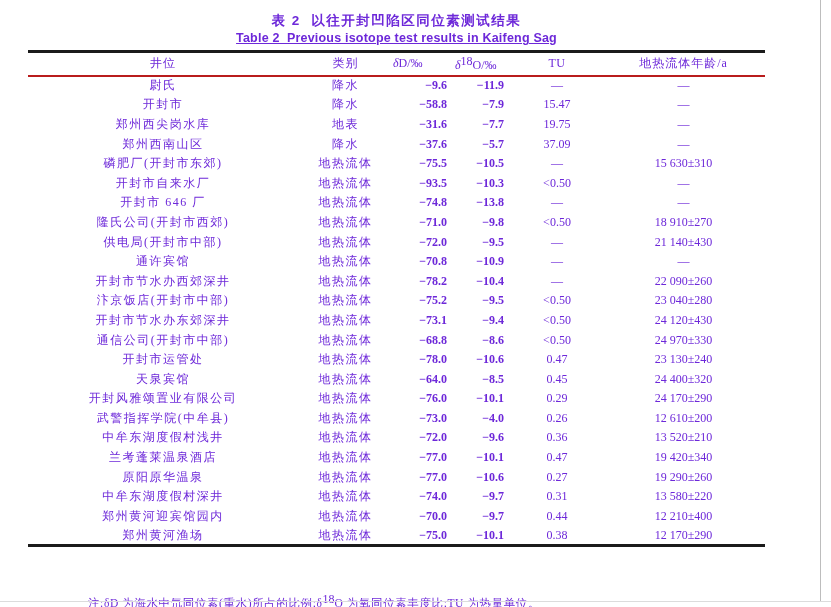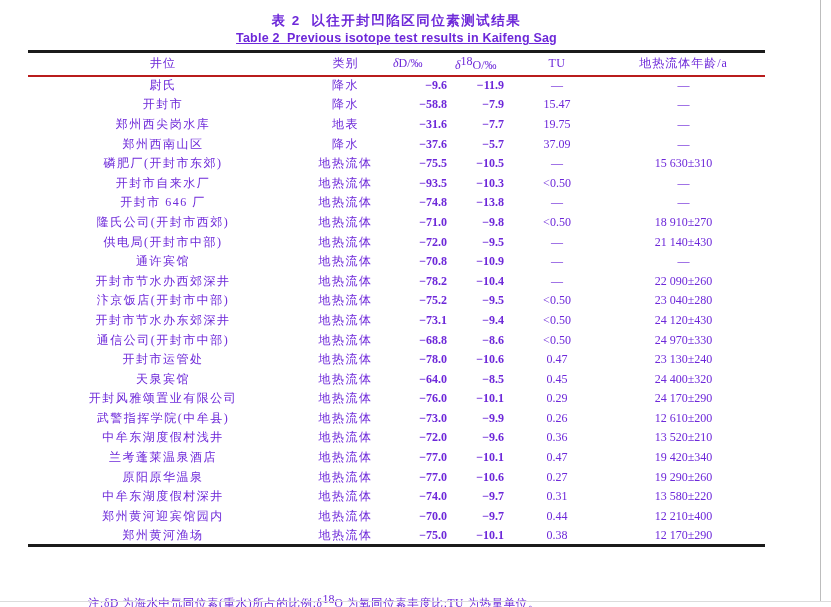--- a/index.html
+++ b/index.html
@@ -202,21 +202,21 @@
           <td class="c2">地热流体</td>
           <td class="c3">−76.0</td>
           <td class="c4">−10.1</td>
           <td class="c5">0.29</td>
           <td class="c6">24 170±290</td>
         </tr>
         <tr>
           <td class="c1">武警指挥学院(中牟县)</td>
           <td class="c2">地热流体</td>
           <td class="c3">−73.0</td>
-          <td class="c4">−9.9</td>
+          <td class="c4">−4.0</td>
           <td class="c5">0.26</td>
           <td class="c6">12 610±200</td>
         </tr>
         <tr>
           <td class="c1">中牟东湖度假村浅井</td>
           <td class="c2">地热流体</td>
           <td class="c3">−72.0</td>
           <td class="c4">−9.6</td>
           <td class="c5">0.36</td>
           <td class="c6">13 520±210</td>

